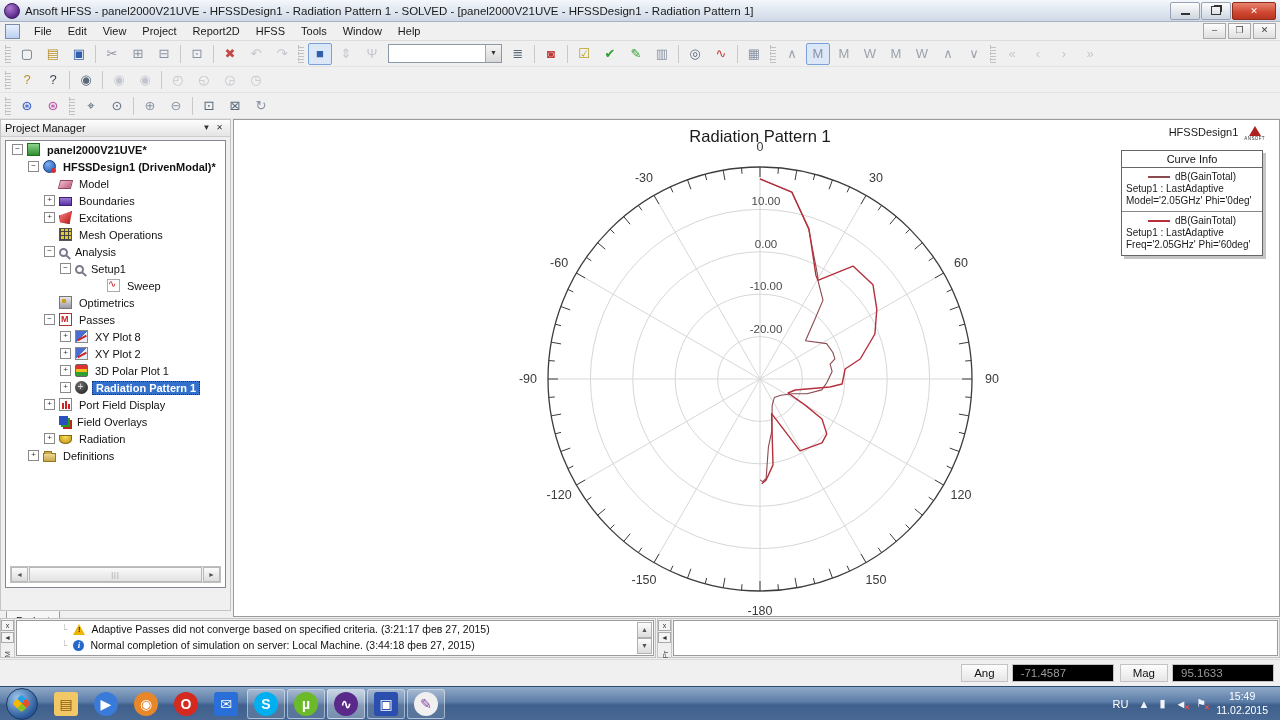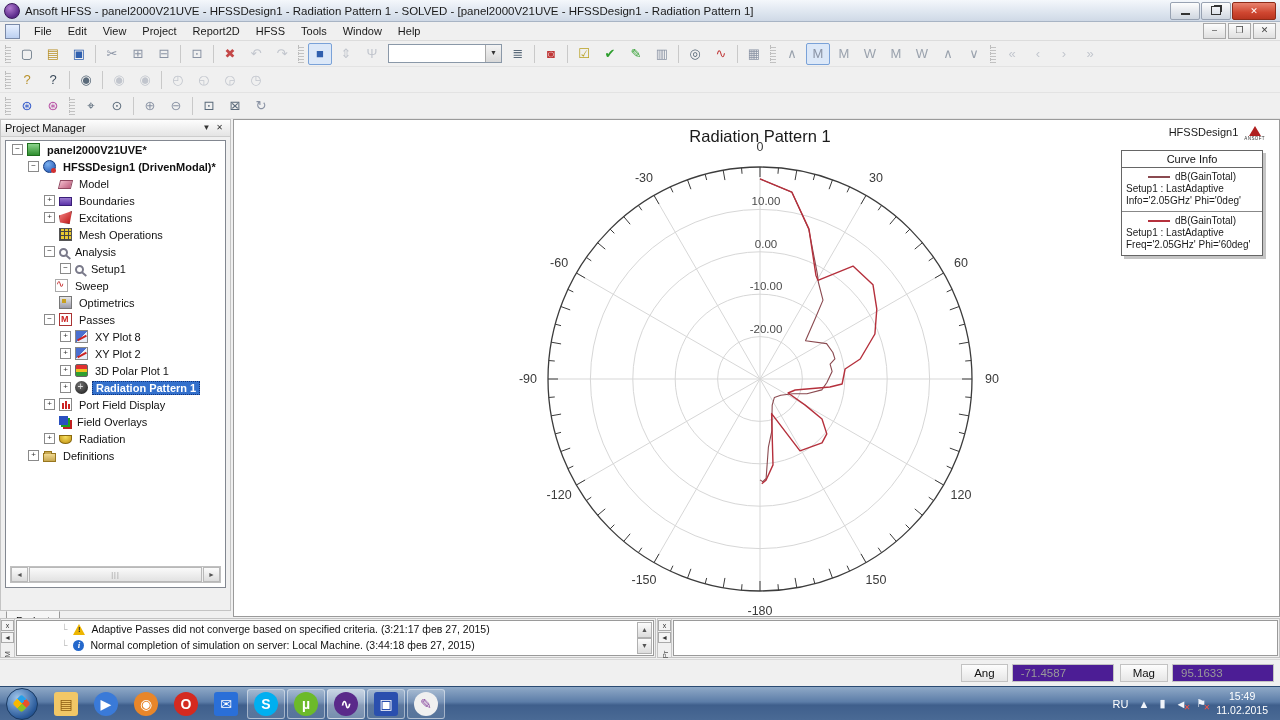--- a/index.html
+++ b/index.html
@@ -139,21 +139,21 @@
   .msg-text{font-size:10.5px;}
   .vscroll{position:absolute;right:1px;top:1px;bottom:1px;width:15px;display:flex;flex-direction:column;justify-content:space-between;}
   .vscroll .arr{height:14px;border:1px solid #b0b0b0;background:linear-gradient(#fcfcfc,#dcdcdc);
     font-size:7px;text-align:center;line-height:13px;color:#555;}
   
   #statusbar{position:absolute;left:0;top:659px;width:1280px;height:27px;background:#f0f0f0;
     border-top:1px solid #d8d8d8;display:flex;align-items:center;box-sizing:border-box;padding:0 6px;}
   #statusbar .sp{flex:1;}
   .sb-label{border:1px solid #c2c2c2;background:linear-gradient(#fdfdfd,#e6e6e6);padding:2px 12px;
     font-size:11.5px;margin-left:6px;}
-  .sb-value{border:1px solid #c2c2c2;background:#4c1d95;width:84px;color:#9a9a9a;padding:2px 8px;
+  .sb-value{border:1px solid #c2c2c2;background:#000000;width:84px;color:#9a9a9a;padding:2px 8px;
     font-size:11.5px;margin-left:4px;}
   
   #taskbar{position:absolute;left:0;top:686px;width:1280px;height:34px;
     background:linear-gradient(#8fa9c7,#5c7da8 45%,#3f5f8c 55%,#4a6a95);
     border-top:1px solid #2a4a72;box-sizing:border-box;display:flex;align-items:center;padding:0 4px;}
   .start-orb{width:30px;height:30px;border-radius:50%;margin:0 8px 0 2px;
     background:radial-gradient(circle at 35% 30%,#9ec4ea,#2a5a9a 70%,#123a6a);
     border:1px solid #1a3a62;position:relative;flex:0 0 auto;}
   .start-orb .flag{position:absolute;left:8px;top:8px;width:13px;height:13px;border-radius:3px;
     background:conic-gradient(#e8522a 0 90deg,#8ac022 90deg 180deg,#f8b800 180deg 270deg,#28a0e8 270deg 360deg);
@@ -333,21 +333,21 @@
           <div class="tree-row" style="padding-left: 38px;">
             <span class="expander">−</span>
             <span class="ti ti-analysis"></span>
             <span class="lbl">Analysis</span>
           </div>
           <div class="tree-row" style="padding-left: 54px;">
             <span class="expander">−</span>
             <span class="ti ti-setup"></span>
             <span class="lbl">Setup1</span>
           </div>
-          <div class="tree-row" style="padding-left: 34px;">
+          <div class="tree-row" style="padding-left: 70px; margin-left: 16px;">
             <span class="expander none"></span>
             <span class="ti ti-sweep"></span>
             <span class="lbl">Sweep</span>
           </div>
           <div class="tree-row" style="padding-left: 38px;">
             <span class="expander none"></span>
             <span class="ti ti-optimetrics"></span>
             <span class="lbl">Optimetrics</span>
           </div>
           <div class="tree-row" style="padding-left: 38px;">
@@ -525,21 +525,21 @@
     </div>
     <div id="legend">
       <div class="lg-title">Curve Info</div>
       <div id="legend-entries">
           <div class="lg-entry">
             <div class="lg-row1">
               <span class="lg-swatch" style="border-top-color: rgb(138, 74, 80);"></span>
               <span>dB(GainTotal)</span>
             </div>
             <div>Setup1 : LastAdaptive</div>
-            <div>Info='2.05GHz' Phi='0deg'</div>
+            <div>Model='2.05GHz' Phi='0deg'</div>
           </div>
           <div class="lg-entry">
             <div class="lg-row1">
               <span class="lg-swatch" style="border-top-color: rgb(181, 48, 60);"></span>
               <span>dB(GainTotal)</span>
             </div>
             <div>Setup1 : LastAdaptive</div>
             <div>Freq='2.05GHz' Phi='60deg'</div>
           </div>
         </div>

